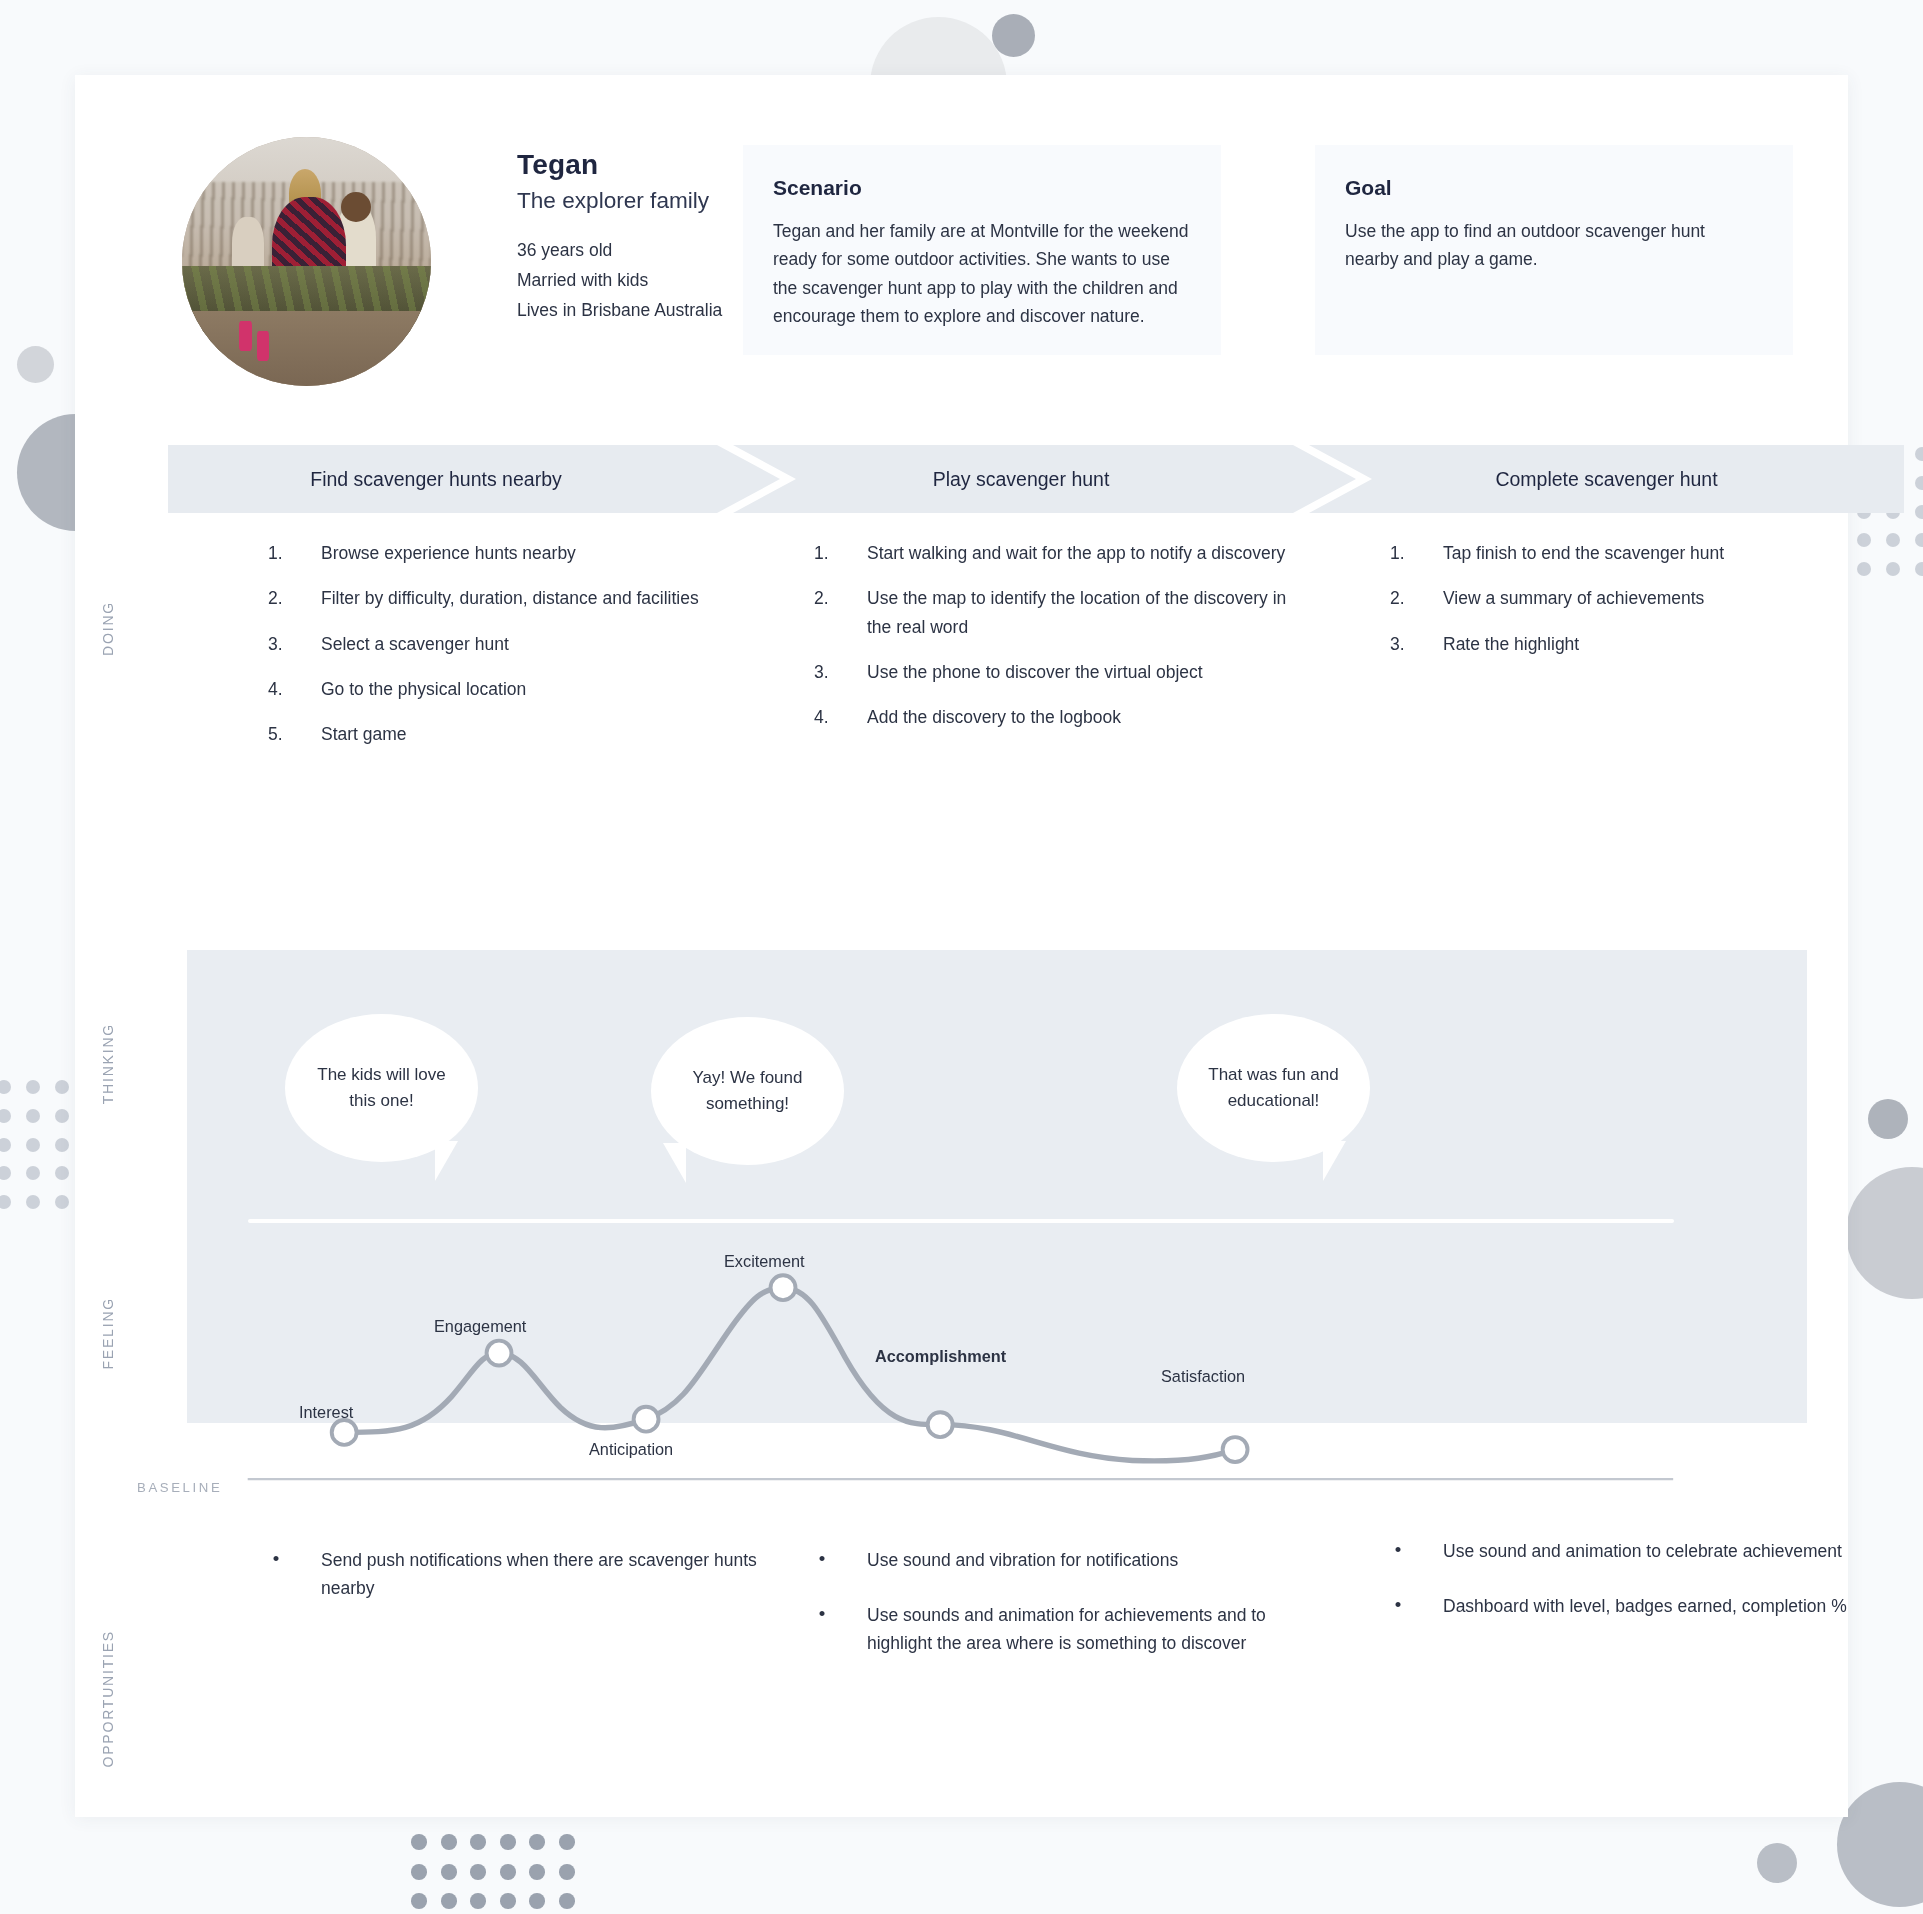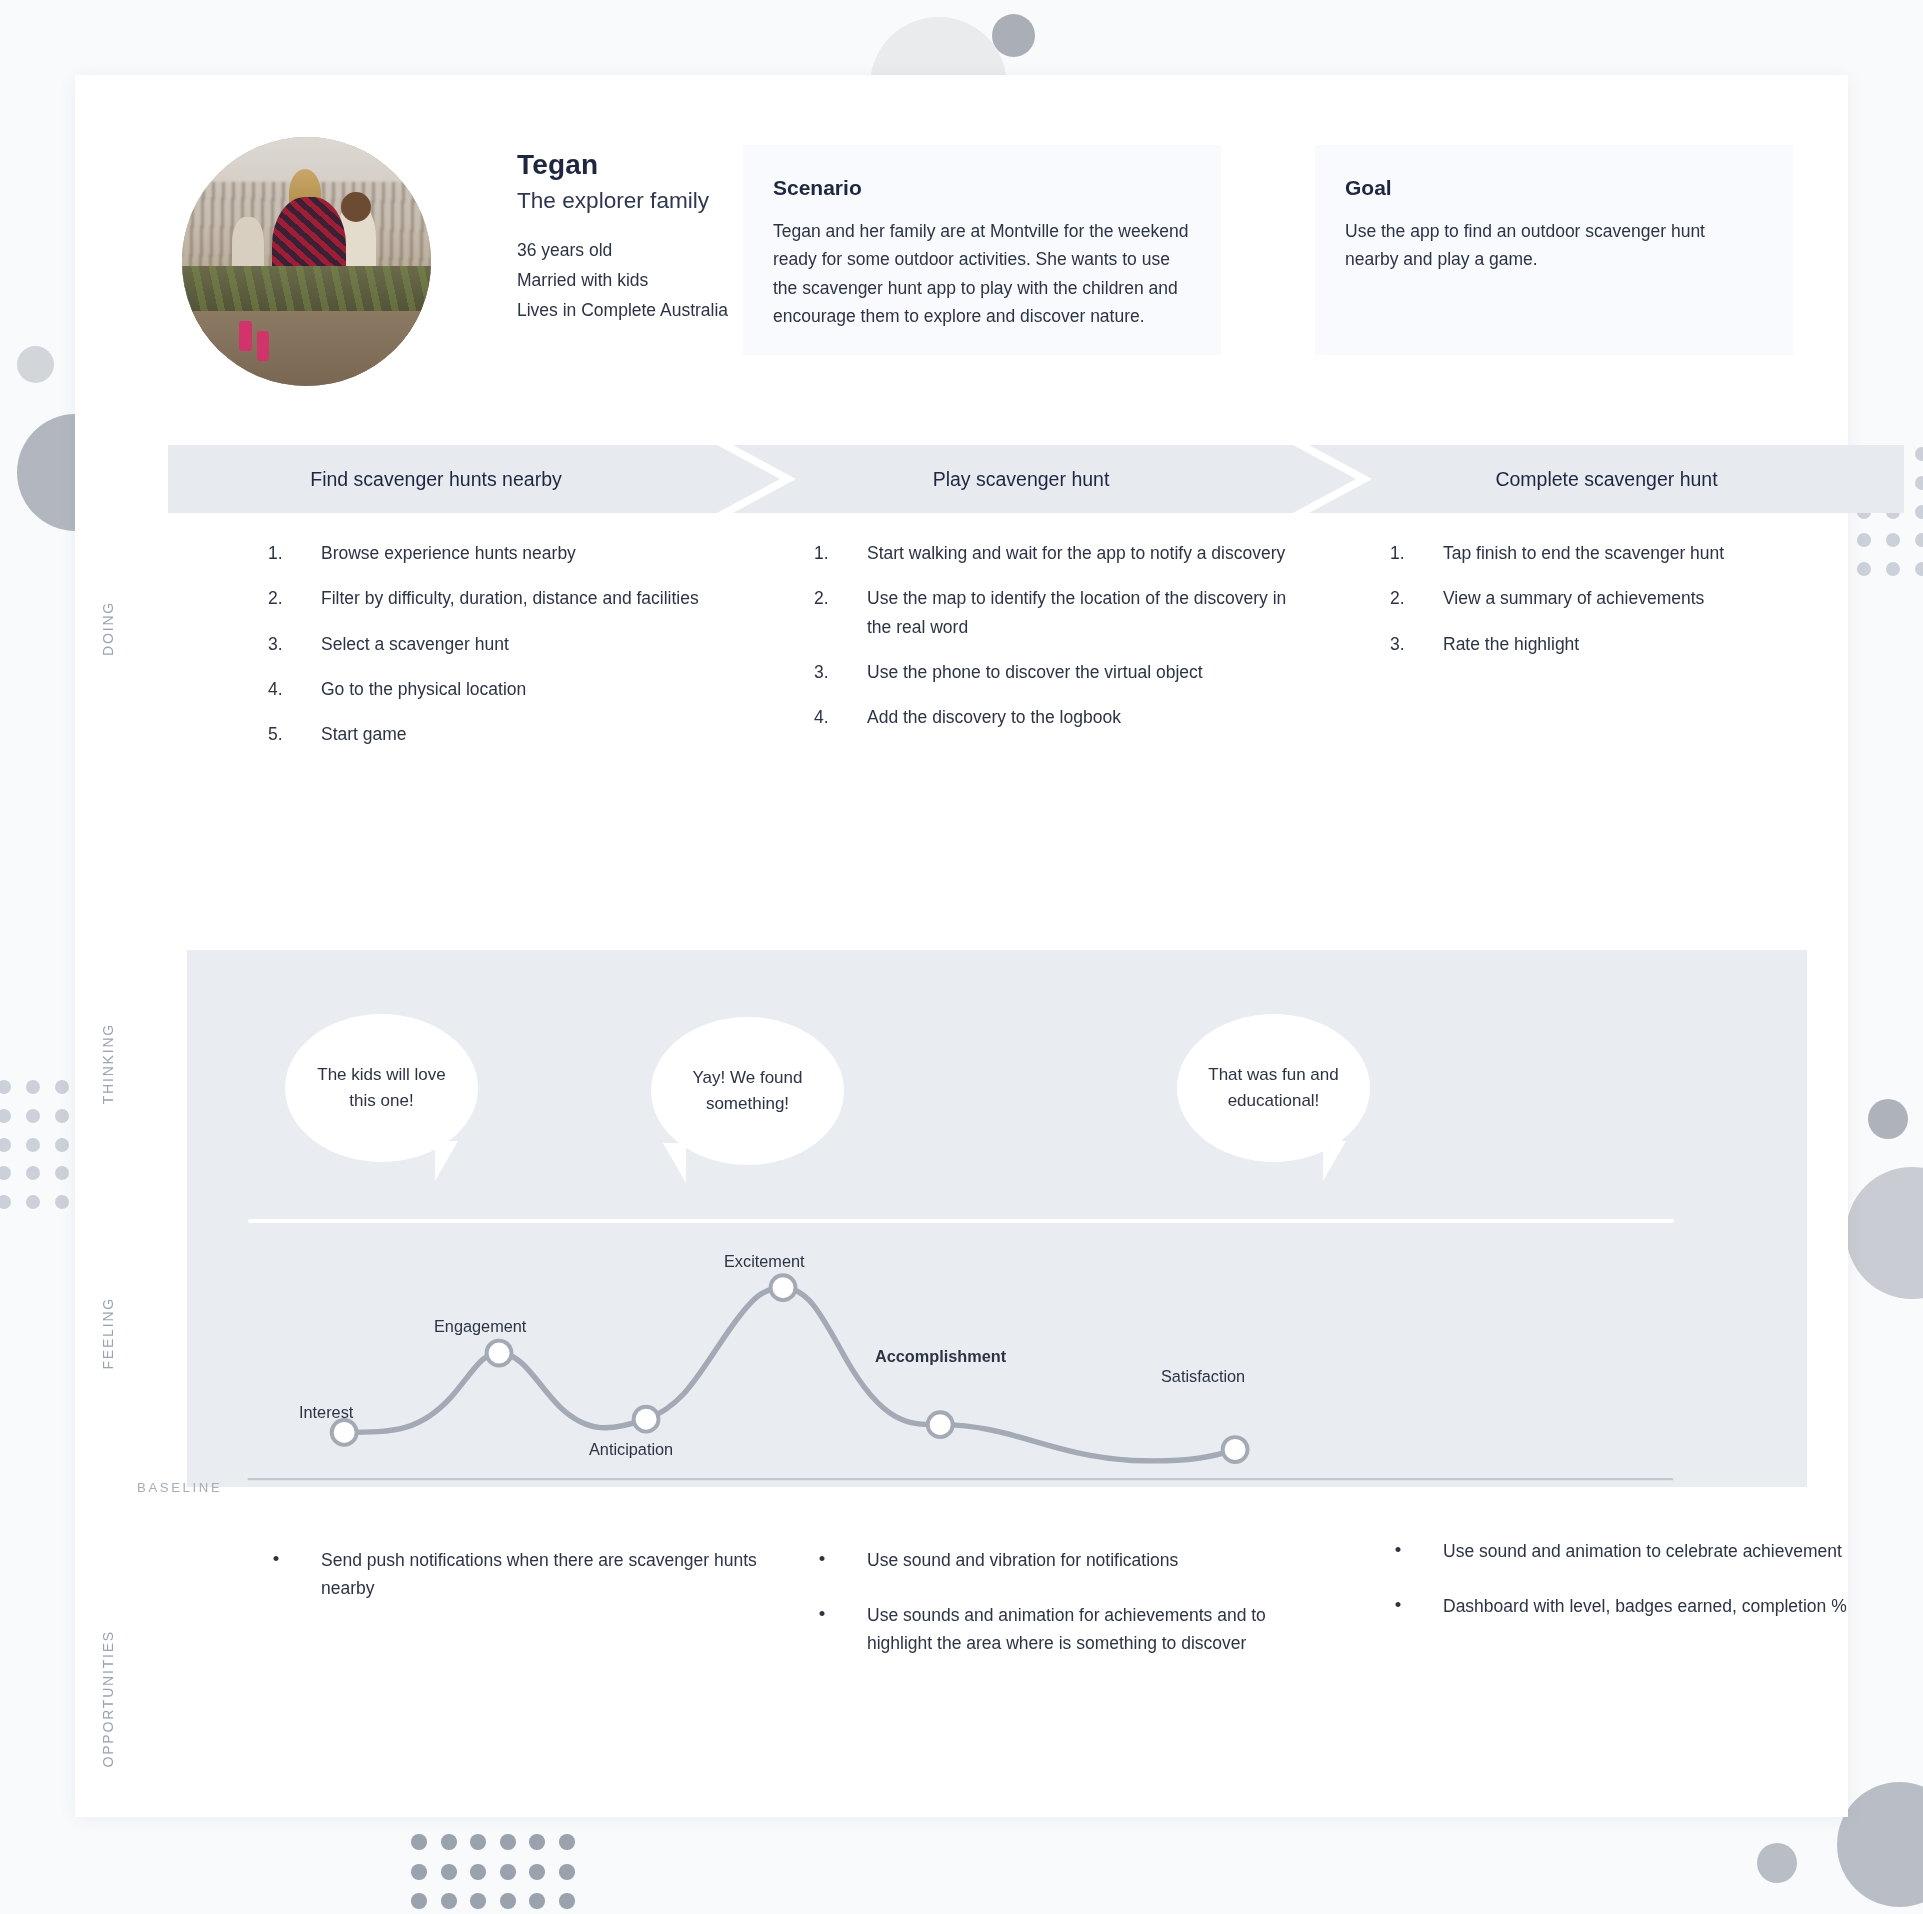--- a/index.html
+++ b/index.html
@@ -101,21 +101,21 @@
   .coltrack { position:absolute; top:0; }
   .coltrack.t1 { left:193px; width:498px; }
   .coltrack.t2 { left:739px; width:498px; }
   .coltrack.t3 { left:1315px; width:483px; }
   ol.steps { list-style:none; }
   ol.steps li { position:relative; padding-left: 53px; margin-bottom: 17px;
     font-size: 17.5px; color:#2c3344; line-height: 1.62; }
   ol.steps li .num { position:absolute; left:0; top:0; color:#2c3344; font-size: 17.5px; }
 
   
-  #panel { position:absolute; left:112px; top:875px; width:1620px; height:537px; background:#e9edf2; }
+  #panel { position:absolute; left:112px; top:875px; width:1620px; height:473px; background:#e9edf2; }
 
   .bubble {
     position:absolute; background:#ffffff; border-radius:50%;
     display:flex; align-items:center; justify-content:center; text-align:center;
     font-size: 17px; color:#2c3344; line-height: 1.52;
   }
   .bubble span { display:block; padding: 0 20px; }
   .tail { position:absolute; width:0; height:0; }
 
   #curve-area { position:absolute; left:0; top:280px; width:1620px; height:257px; }
@@ -215,21 +215,21 @@
         <div class="ground"></div>
         <div class="boot" style="left:23%;bottom:14%;"></div>
         <div class="boot" style="left:30%;bottom:10%;"></div>
       </div>
 
       <div id="persona-name">Tegan</div>
       <div id="persona-role">The explorer family</div>
       <div id="persona-facts">
         <div>36 years old</div>
         <div>Married with kids</div>
-        <div>Lives in Complete Australia</div>
+        <div>Lives in Brisbane Australia</div>
       </div>
 
       <div class="infocard" id="scenario-card">
         <h3>Scenario</h3>
         <p>Tegan and her family are at Montville for the weekend ready for some outdoor activities. She wants to use the scavenger hunt app to play with the children and encourage them to explore and discover nature.</p>
       </div>
 
       <div class="infocard" id="goal-card">
         <h3>Goal</h3>
         <p>Use the app to find an outdoor scavenger hunt nearby and play a game.</p>

